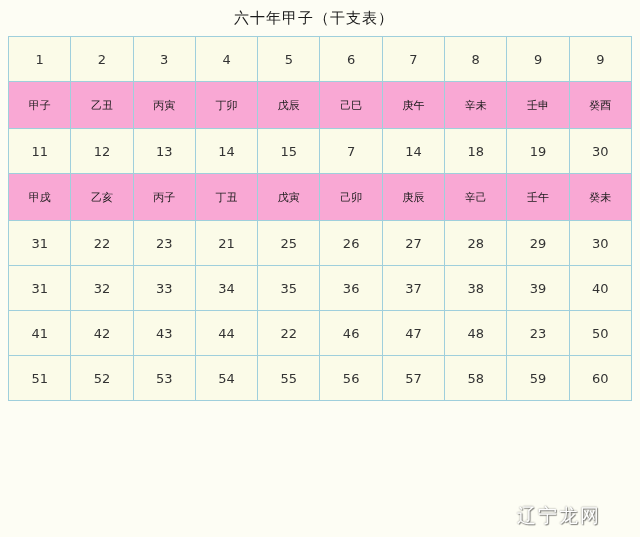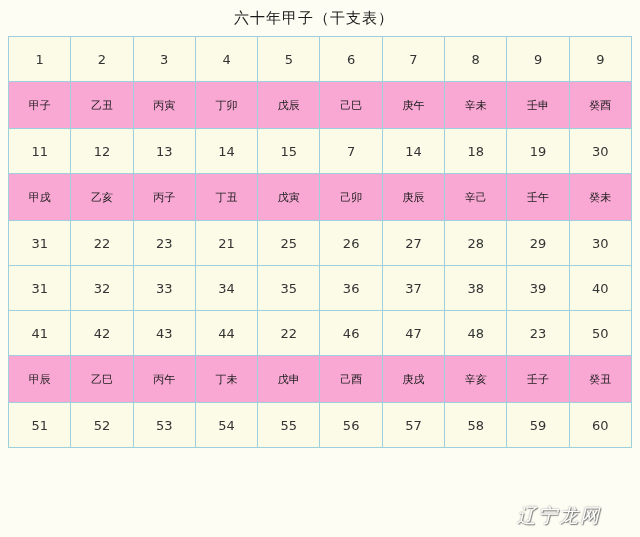--- a/index.html
+++ b/index.html
@@ -68,21 +68,20 @@
     display: flex;
     align-items: center;
     justify-content: center;
     color: #ffffff;
     font-size: 19px;
     letter-spacing: 2px;
     font-family: "DejaVu Sans", "Liberation Sans", sans-serif;
     text-shadow: 0 0 2px rgba(0,0,0,0.55), 1px 1px 1px rgba(0,0,0,0.45);
     opacity: 0.95;
     pointer-events: none;
-    font-style: italic;
   }
 </style>
 </head>
 <body>
 
 <div class="page">
 
   <div class="title">六十年甲子（干支表）</div>
 
   <div class="table-wrap">
@@ -175,32 +174,20 @@
           <td>43</td>
           <td>44</td>
           <td>22</td>
           <td>46</td>
           <td>47</td>
           <td>48</td>
           <td>23</td>
           <td>50</td>
         </tr>
 
-        <tr class="gan-row">
-          <td>甲辰</td>
-          <td>乙巳</td>
-          <td>丙午</td>
-          <td>丁未</td>
-          <td>戊申</td>
-          <td>己酉</td>
-          <td>庚戌</td>
-          <td>辛亥</td>
-          <td>壬子</td>
-          <td>癸丑</td>
-        </tr>
 
         <tr class="num-row">
           <td>51</td>
           <td>52</td>
           <td>53</td>
           <td>54</td>
           <td>55</td>
           <td>56</td>
           <td>57</td>
           <td>58</td>

